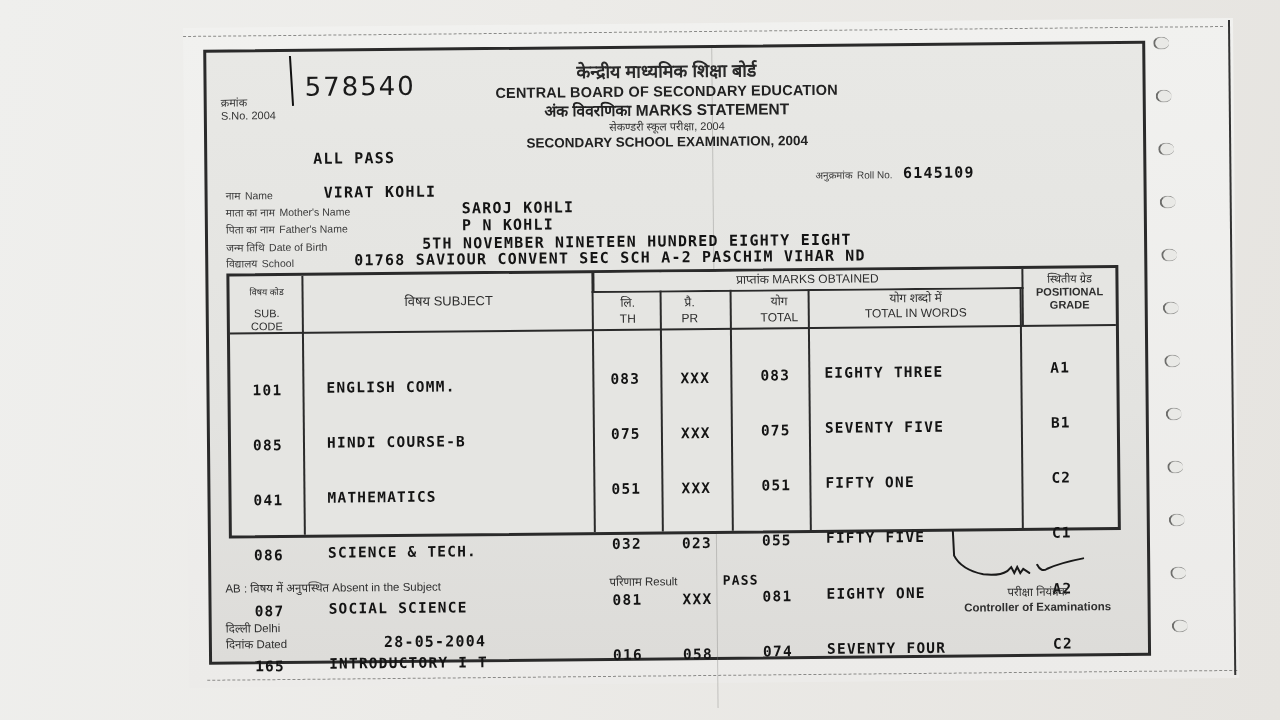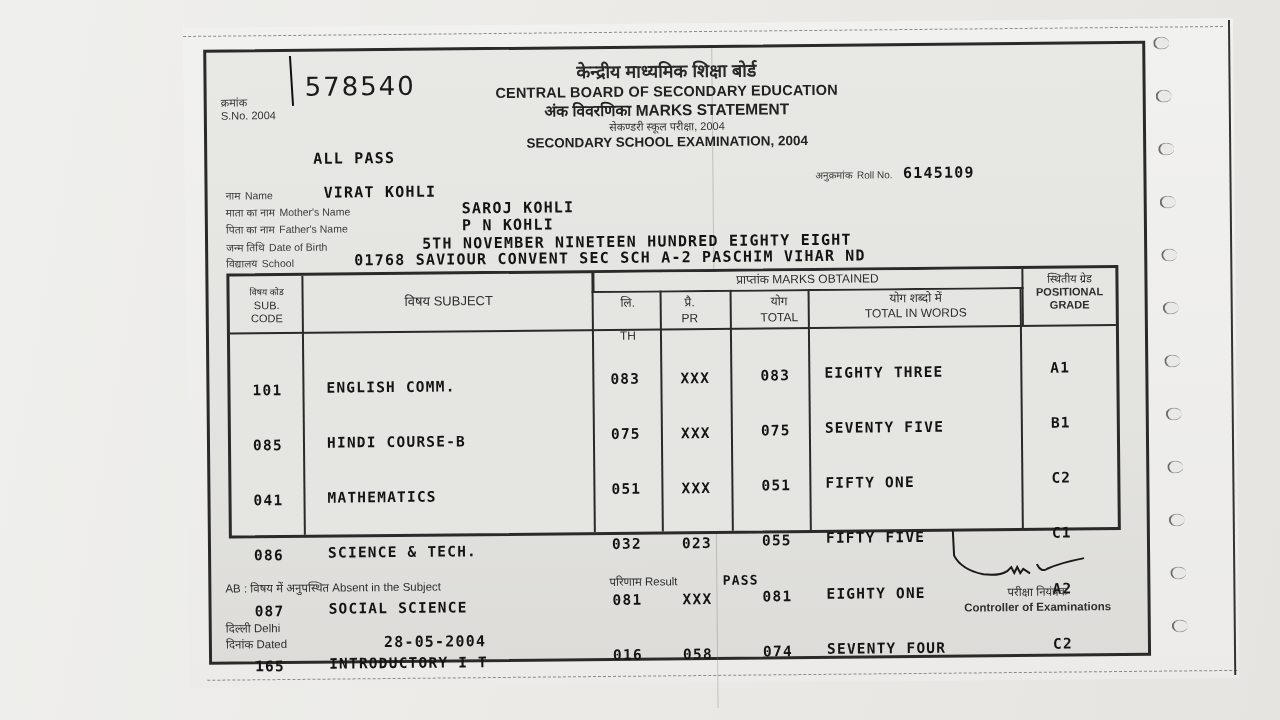--- a/index.html
+++ b/index.html
@@ -172,27 +172,27 @@
       <div class="col" style="left:502px;width:78px"></div>
       <div class="col" style="left:580px;width:212px"></div>
       <div class="hrow"></div>
       <div class="marks-hdr-line"></div>
       <div style="position:absolute;left:364px;width:430px;top:0;height:18px;background:#e5e5e2"></div>
       <div style="position:absolute;left:363px;top:0;height:19px;border-left:2px solid #2a2a2a"></div>
       <div style="position:absolute;left:792px;top:0;height:57px;border-left:2px solid #2a2a2a"></div>
 
       <div class="th" style="left:0;width:74px;top:10px">
         <div style="font-size:9px">विषय कोड</div>
-        <div style="width:40px;margin:0 auto">SUB. CODE</div>
+        <div style="width:40px;margin:8px auto">SUB. CODE</div>
       </div>
       <div class="th" style="left:74px;width:290px;top:20px;font-size:13px">विषय SUBJECT</div>
       <div class="th" style="left:364px;width:428px;top:2px;font-size:12px">प्राप्तांक   MARKS OBTAINED</div>
       <div class="th" style="left:364px;width:68px;top:24px;font-size:12px">
         <div>लि.</div>
-        <div style="margin-top:20px">TH</div>
+        <div style="margin-top:3px">TH</div>
       </div>
       <div class="th" style="left:432px;width:56px;top:24px;font-size:12px">
         <div>प्रै.</div>
         <div style="margin-top:3px">PR</div>
       </div>
       <div class="th" style="left:502px;width:95px;top:24px;font-size:12px">
         <div>योग</div>
         <div style="margin-top:3px">TOTAL</div>
       </div>
       <div class="th" style="left:580px;width:212px;top:22px;font-size:12px">

